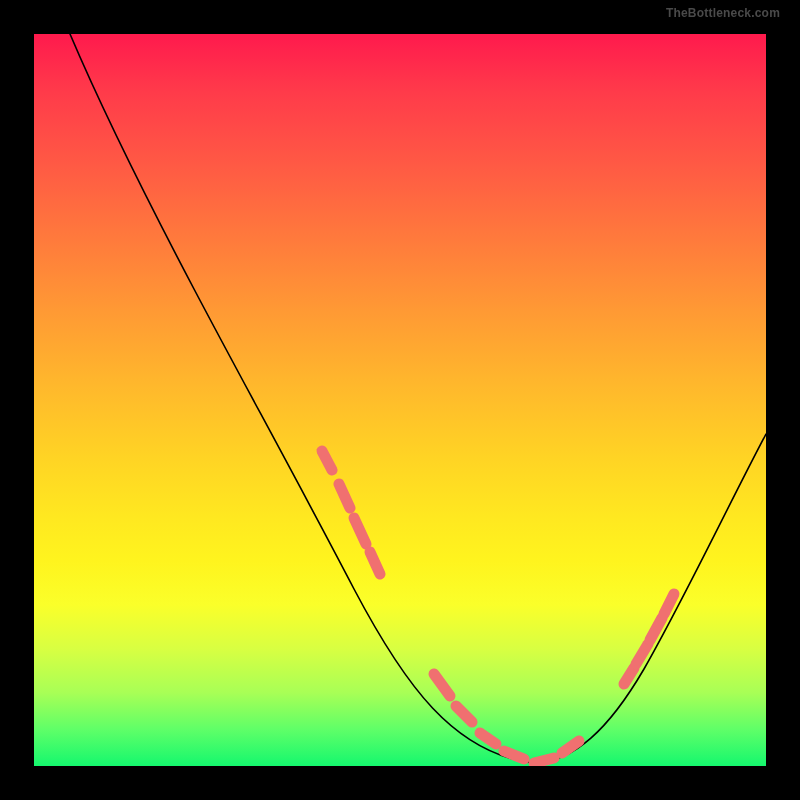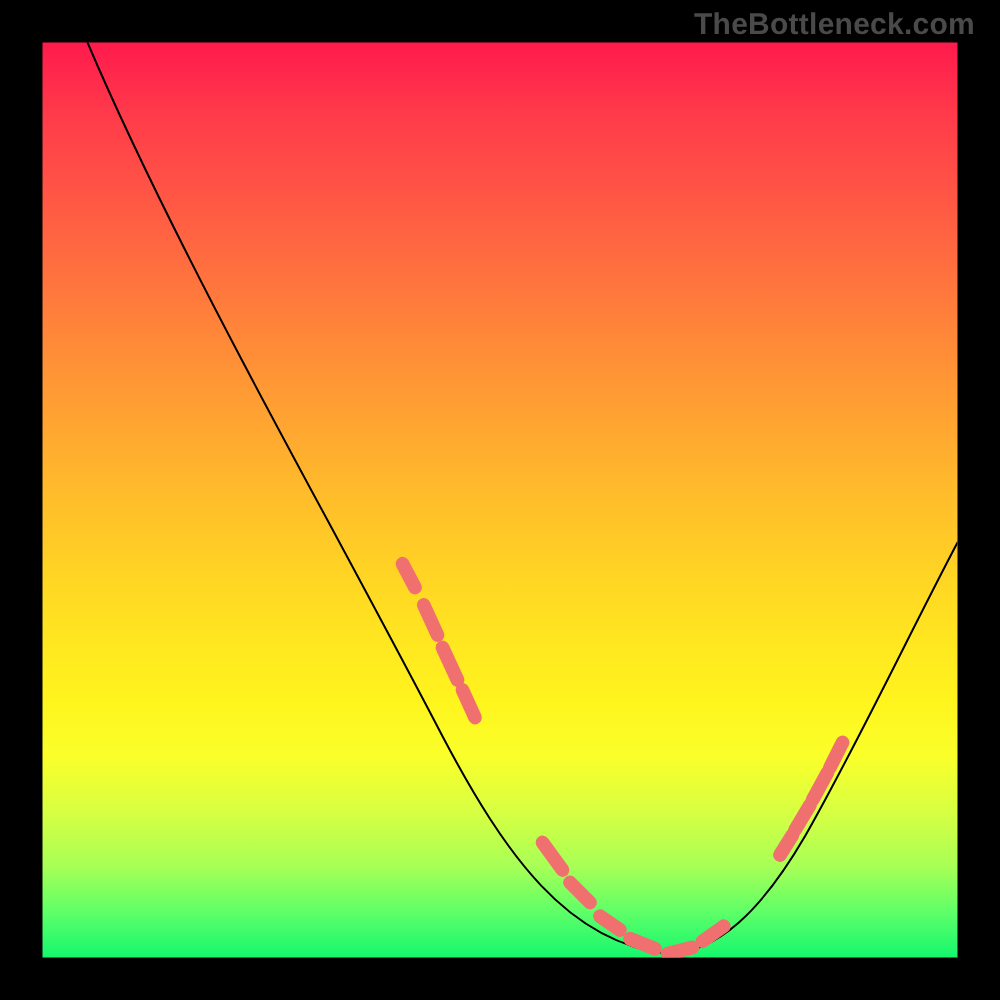--- a/index.html
+++ b/index.html
@@ -31,21 +31,21 @@
       #a8ff56 90%,
       #5fff68 95%,
       #15f76e 100%
     );
   }
   .watermark {
     position: absolute;
     top: 6px;
     right: 20px;
     font-family: Arial, Helvetica, sans-serif;
-    font-size: 24px;
+    font-size: 12px;
     font-weight: 600;
     color: #4a4a4a;
     letter-spacing: 0.2px;
   }
   svg {
     position: absolute;
     left: 0;
     top: 0;
   }
   .curve {

